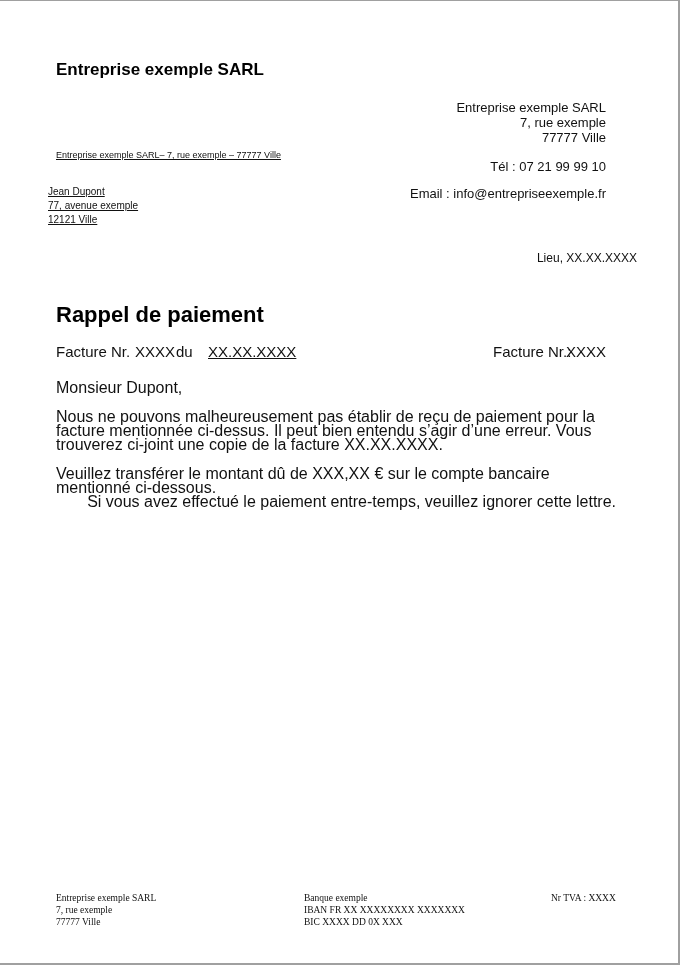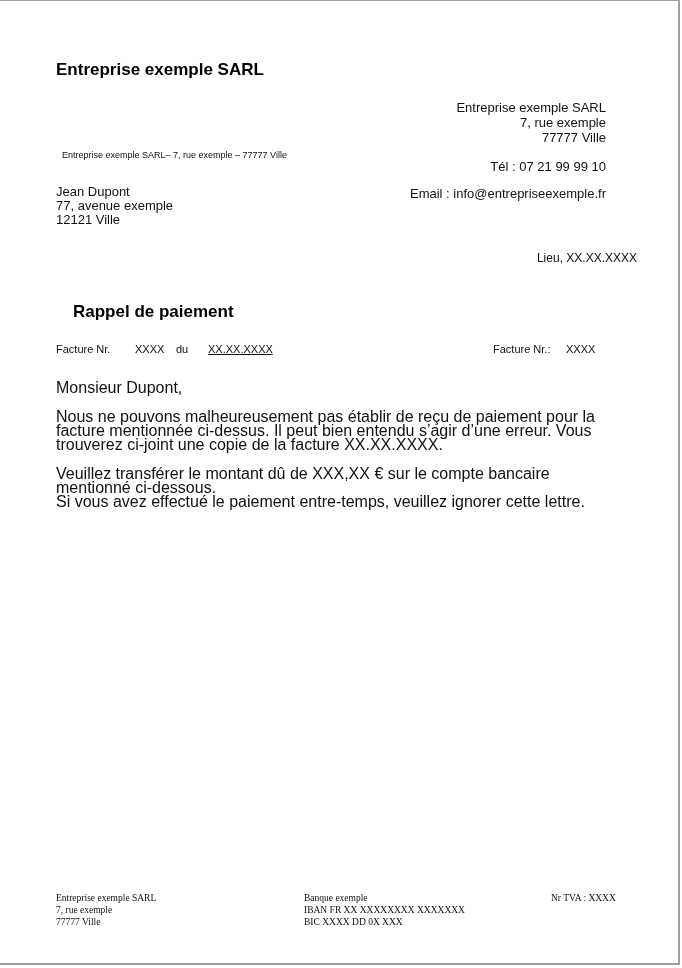--- a/index.html
+++ b/index.html
@@ -31,61 +31,63 @@
 
     .company-heading {
       left: 56px;
       top: 59px;
       font-size: 17px;
       font-weight: bold;
       color: #000;
       white-space: nowrap;
     }
     .sender-line {
-      left: 62px;
+      left: 56px;
       top: 149px;
       font-size: 9px;
+      text-decoration: underline;
       white-space: nowrap;
       color: #111;
     }
     .sender-block {
       right: 72px;
       top: 99px;
       text-align: right;
       font-size: 13px;
       line-height: 15px;
       white-space: nowrap;
     }
     .sender-block .gap { height: 14px; }
     .sender-block .gap2 { height: 12px; }
 
     .recipient {
-      left: 56px;
+      left: 48px;
       top: 184px;
-      font-size: 13px;
+      font-size: 10px;
       line-height: 14px;
       white-space: nowrap;
+      text-decoration: underline;
     }
     .place-date {
       right: 41px;
       top: 250px;
       font-size: 12px;
       white-space: nowrap;
     }
     .subject {
-      left: 73px;
+      left: 56px;
       top: 301px;
-      font-size: 17px;
+      font-size: 22px;
       font-weight: bold;
       color: #000;
       white-space: nowrap;
     }
     .ref-row {
       top: 342px;
-      font-size: 11px;
+      font-size: 15px;
       white-space: nowrap;
     }
     .body-text {
       left: 56px;
       width: 560px;
       font-size: 16px;
       line-height: 14px;
     }
     .footer {
       top: 891px;
@@ -128,21 +130,21 @@
   <div class="abs ref-row" style="left:56px;">Facture Nr.</div>
   <div class="abs ref-row" style="left:135px;">XXXX</div>
   <div class="abs ref-row" style="left:176px;">du</div>
   <div class="abs ref-row" style="left:208px;text-decoration:underline;">XX.XX.XXXX</div>
   <div class="abs ref-row" style="left:493px;">Facture Nr.:</div>
   <div class="abs ref-row" style="left:566px;">XXXX</div>
 
   <div class="abs body-text" style="top:380px;">Monsieur Dupont,</div>
   <div class="abs body-text" style="top:409px;">Nous ne pouvons malheureusement pas établir de reçu de paiement pour la facture mentionnée ci-dessus. Il peut bien entendu s’agir d’une erreur. Vous trouverez ci-joint une copie de la facture XX.XX.XXXX.</div>
   <div class="abs body-text" style="top:466px;">Veuillez transférer le montant dû de XXX,XX € sur le compte bancaire mentionné ci-dessous.</div>
-  <div class="abs body-text" style="top:494px;">Si vous avez effectué le paiement entre-temps, veuillez ignorer cette lettre.</div>
+  <div class="abs body-text" style="top:494px;text-align:right;">Si vous avez effectué le paiement entre-temps, veuillez ignorer cette lettre.</div>
 
   <div class="abs footer" style="left:56px;">
     <div>Entreprise exemple SARL</div>
     <div>7, rue exemple</div>
     <div>77777 Ville</div>
   </div>
   <div class="abs footer" style="left:304px;">
     <div>Banque exemple</div>
     <div>IBAN FR XX XXXXXXXX XXXXXXX</div>
     <div>BIC XXXX DD 0X XXX</div>

